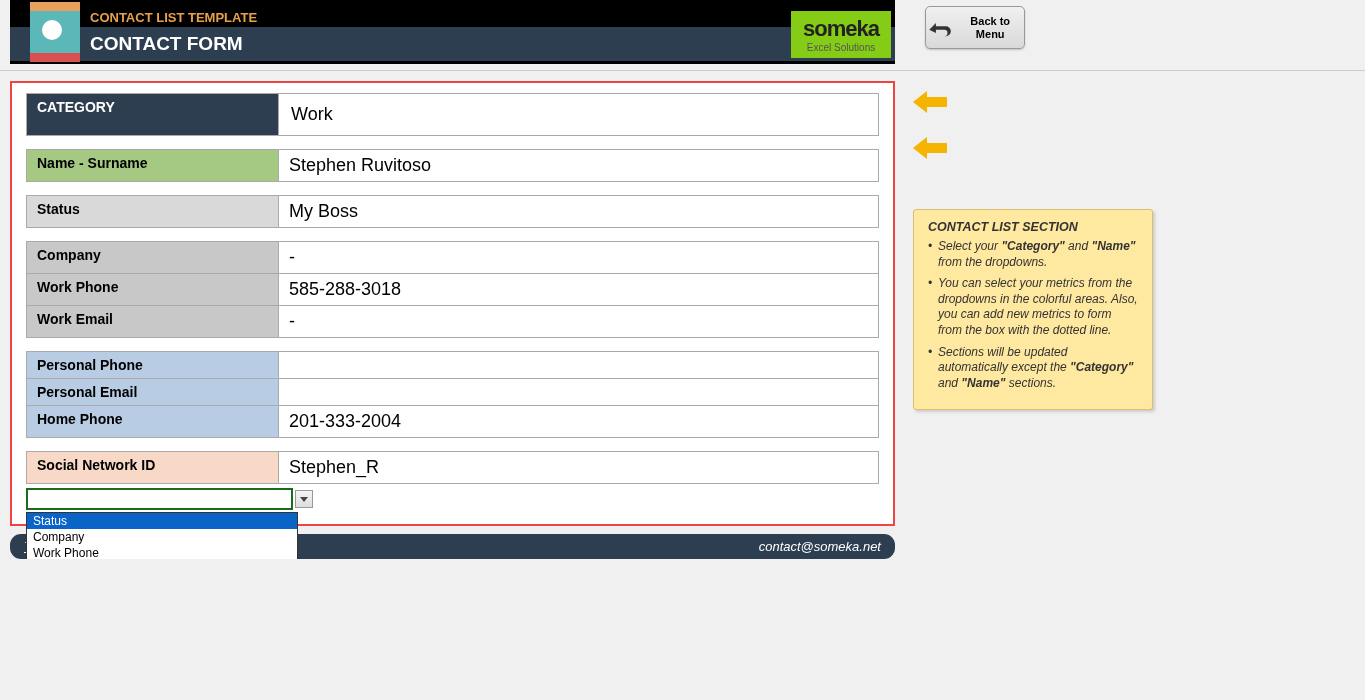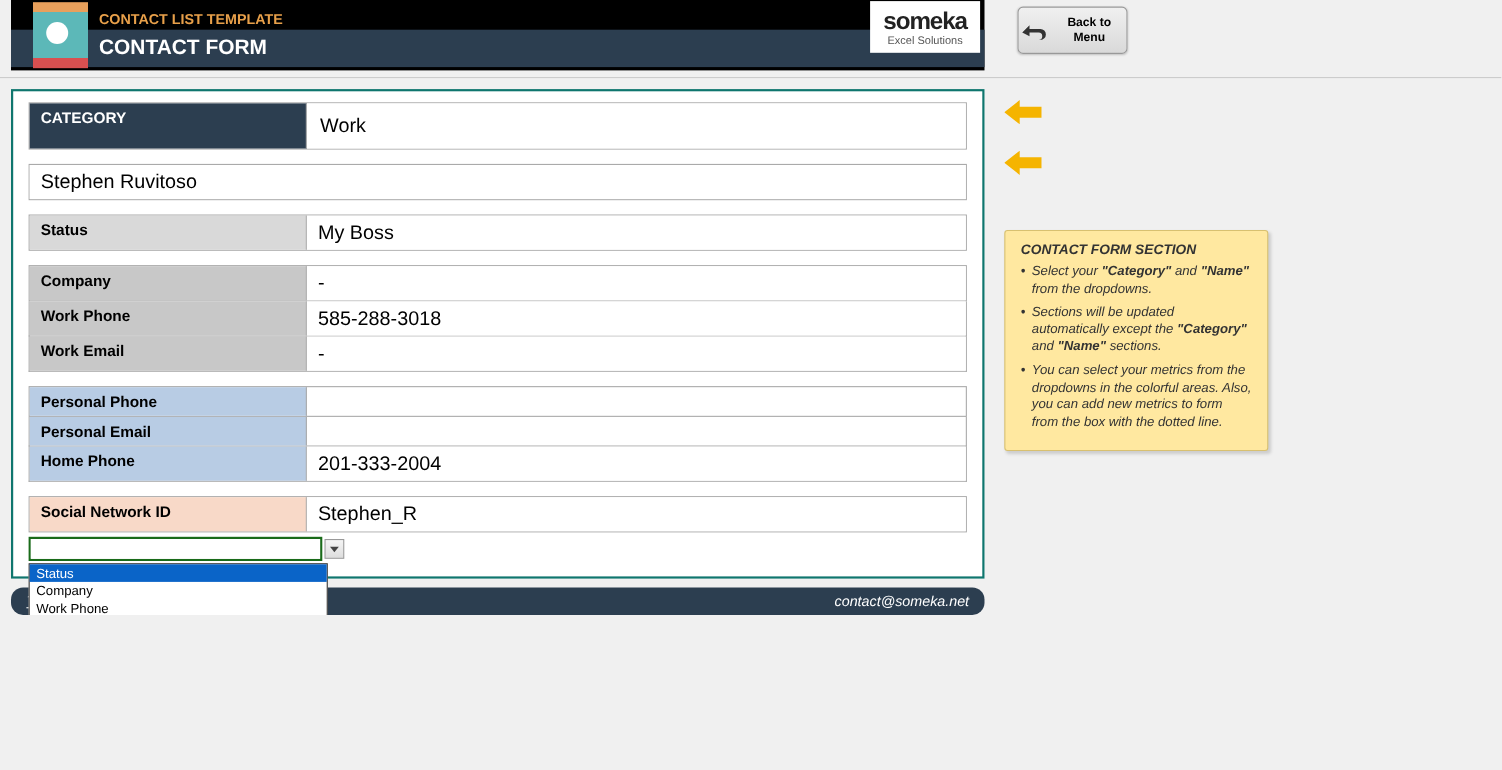--- a/index.html
+++ b/index.html
@@ -5,33 +5,33 @@
   * { box-sizing: border-box; margin: 0; padding: 0; }
   body { font-family: "Segoe UI", Arial, sans-serif; background: #f0f0f0; width: 1365px; }
   
   .top-bar { display: flex; align-items: flex-start; padding: 0 0 0 10px; }
   .header-block { background: #000; display: flex; align-items: center; width: 885px; position: relative; }
   .logo-img { width: 50px; height: 60px; background: linear-gradient(#e8a05c 0%, #e8a05c 15%, #5cb8b8 15%, #5cb8b8 85%, #d85050 85%); margin: 2px 10px 2px 20px; position: relative; }
   .logo-img::after { content: ""; position: absolute; left: 12px; top: 18px; width: 20px; height: 20px; border-radius: 50%; background: #fff; }
   .header-text { color: #fff; flex: 1; }
   .header-title-small { color: #e8a04a; font-weight: bold; font-size: 13px; padding: 6px 0 2px 0; }
   .header-title-big { background: #2c3e50; color: #fff; font-weight: bold; font-size: 19px; padding: 6px 10px 6px 0; margin-left: -80px; padding-left: 80px; width: calc(100% + 80px); }
-  .someka-logo { background: #ffffff; padding: 5px 12px; position: absolute; right: 4px; top: 1px; text-align: center; }
+  .someka-logo { background: #84cc16; padding: 5px 12px; position: absolute; right: 4px; top: 11px; text-align: center; }
   .someka-logo .big { font-size: 22px; font-weight: 900; letter-spacing: -1px; color: #222; }
   .someka-logo .small { font-size: 10px; color: #555; }
   
   .back-button { margin-left: 30px; margin-top: 6px; background: linear-gradient(#f0f0f0, #d9d9d9); border: 1px solid #999; border-radius: 5px; width: 100px; height: 43px; display: flex; align-items: center; justify-content: center; cursor: pointer; box-shadow: 0 1px 2px rgba(0,0,0,0.2); }
   .back-button svg { width: 28px; height: 22px; }
   .back-button .lbl { font-size: 11px; font-weight: bold; text-align: center; line-height: 1.1; margin-left: 4px; }
   
   .divider { border-top: 1px solid #ccc; margin: 6px 0 0 0; }
   
   .main-area { display: flex; align-items: flex-start; padding: 10px 0 0 10px; }
   
-  .form-panel { width: 885px; background: #fff; border: 2px solid #0f766e; padding: 10px 14px 14px 14px; position: relative; }
+  .form-panel { width: 885px; background: #fff; border: 2px solid #ef4444; padding: 10px 14px 14px 14px; position: relative; }
   
   .row { display: flex; border: 1px solid #aaa; }
   .row .label { width: 252px; padding: 5px 10px; font-weight: bold; font-size: 14px; border-right: 1px solid #aaa; }
   .row .value { flex: 1; padding: 5px 10px; font-size: 18px; background: #fff; }
   
   .gap { height: 13px; }
   
   .cat-label { background: #2c3e50; color: #fff; font-size: 15px; padding: 10px 12px; }
   .cat-row .value { padding: 10px 12px; }
   .name-label { background: #a5c882; }
@@ -94,20 +94,21 @@
 <div class="main-area">
   <div class="form-panel">
 
     <div class="row cat-row">
       <div class="label cat-label">CATEGORY</div>
       <div class="value">Work</div>
     </div>
     <div class="gap"></div>
 
     <div class="row">
+      <div class="label name-label">Name - Surname</div>
       <div class="value">Stephen Ruvitoso</div>
     </div>
     <div class="gap"></div>
 
     <div id="grey-rows">
         <div class="row stack">
           <div class="label grey-label">Status</div>
           <div class="value">My Boss</div>
         </div>
       </div>
@@ -169,25 +170,25 @@
       <svg viewBox="0 0 34 22">
           <path d="M0 11 L14 0 L14 6 L34 6 L34 16 L14 16 L14 22 Z" fill="#f5b400"></path>
         </svg>
     </div>
     <div class="arrow second">
       <svg viewBox="0 0 34 22">
           <path d="M0 11 L14 0 L14 6 L34 6 L34 16 L14 16 L14 22 Z" fill="#f5b400"></path>
         </svg>
     </div>
     <div class="help-box">
-      <div class="hb-title">CONTACT FORM SECTION</div>
+      <div class="hb-title">CONTACT LIST SECTION</div>
       <ul>
         <li><span>Select your </span><b>"Category"</b><span> and </span><b>"Name"</b><span> from the dropdowns.</span></li>
+        <li>You can select your metrics from the dropdowns in the colorful areas. Also, you can add new metrics to form from the box with the dotted line.</li>
         <li><span>Sections will be updated automatically except the </span><b>"Category"</b><span> and </span><b>"Name"</b><span> sections.</span></li>
-        <li>You can select your metrics from the dropdowns in the colorful areas. Also, you can add new metrics to form from the box with the dotted line.</li>
       </ul>
     </div>
   </div>
 </div>
 
 <div class="footer">
   <span class="terms">Terms of Use</span>
   <span>contact@someka.net</span>
 </div>
 

